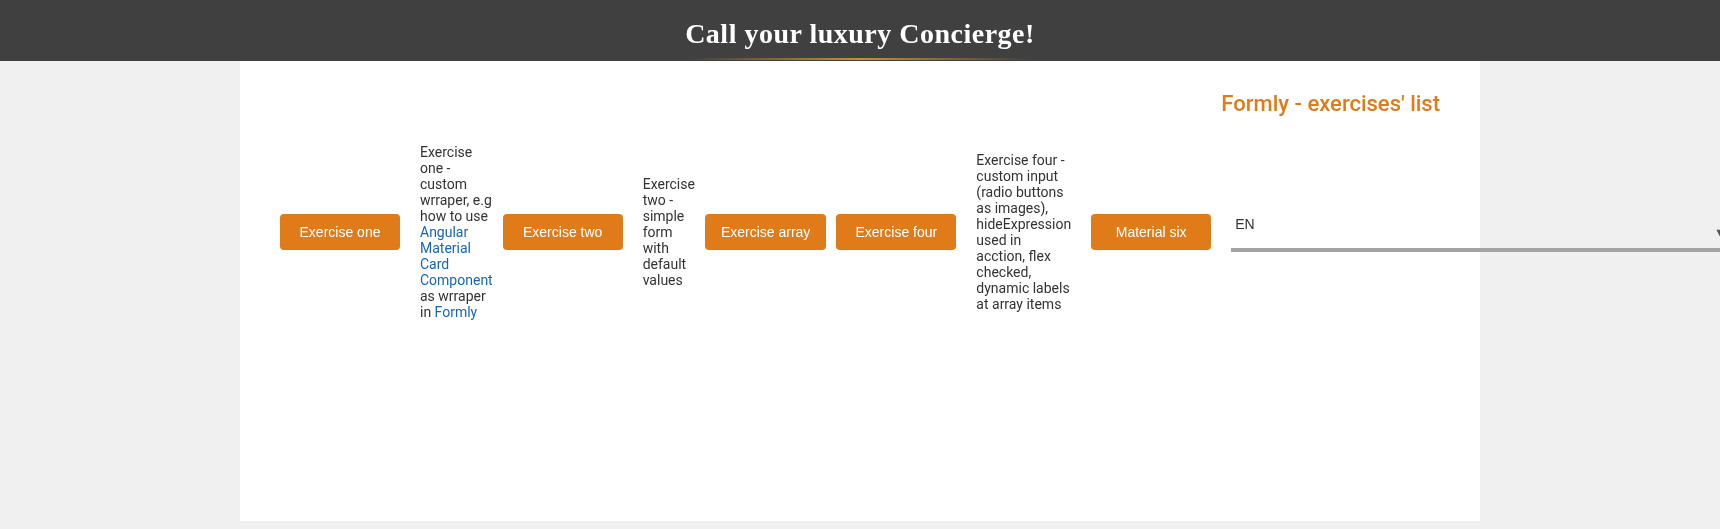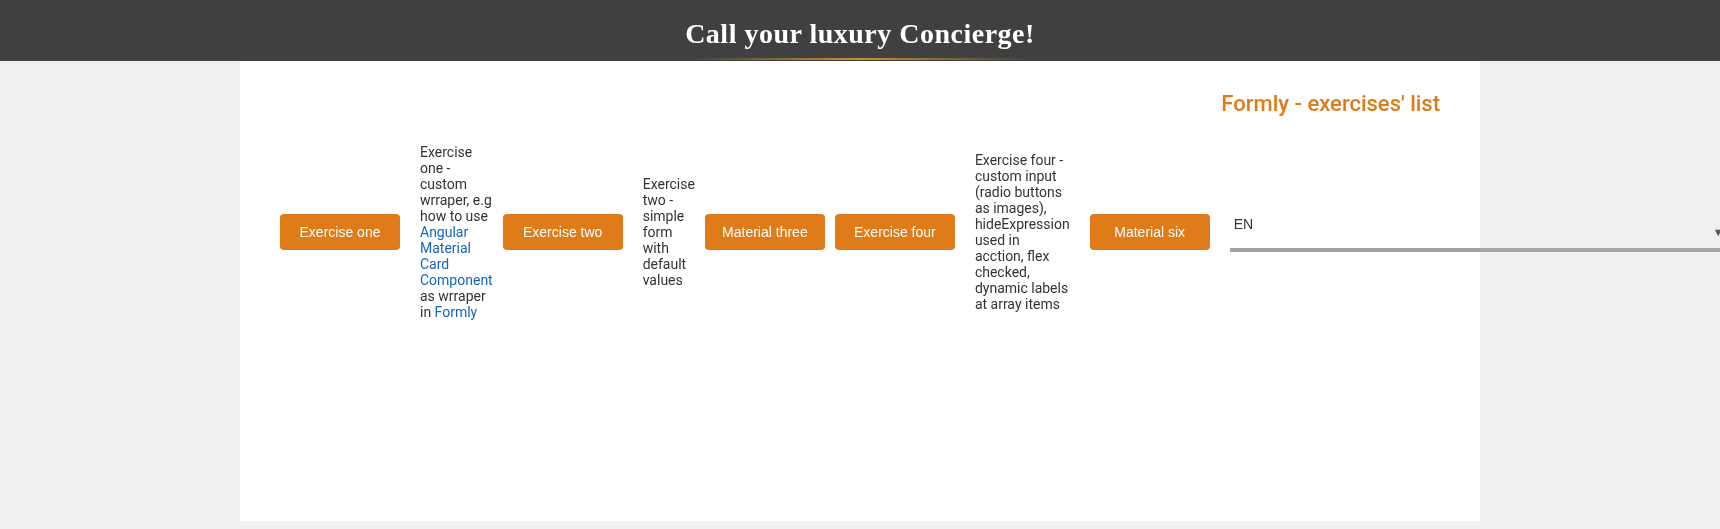--- a/index.html
+++ b/index.html
@@ -143,21 +143,21 @@
 
     <div class="exercise-row">
           <button class="exercise-btn">Exercise one</button>
           <span class="exercise-desc">Exercise one - custom wrraper, e.g how to use <span class="highlight-blue">Angular Material Card Component</span> as wrraper in <span class="highlight-blue">Formly</span></span>
         </div>
         <div class="exercise-row">
           <button class="exercise-btn">Exercise two</button>
           <span class="exercise-desc">Exercise two - simple form with default values</span>
         </div>
         <div class="exercise-row">
-          <button class="exercise-btn">Material three</button>
+          <button class="exercise-btn">Exercise array</button>
         </div>
         <div class="exercise-row">
           <button class="exercise-btn">Exercise four</button>
           <span class="exercise-desc">Exercise four - custom input (radio buttons as images), hideExpression used in acction, flex checked, dynamic labels at array items</span>
         </div>
         <div class="exercise-row">
         </div>
         <div class="exercise-row">
           <button class="exercise-btn">Material six</button>
           <div class="lang-select-wrapper"><select class="lang-select"><option value="EN">EN</option><option value="PL">PL</option><option value="DE">DE</option><option value="FR">FR</option></select></div>

